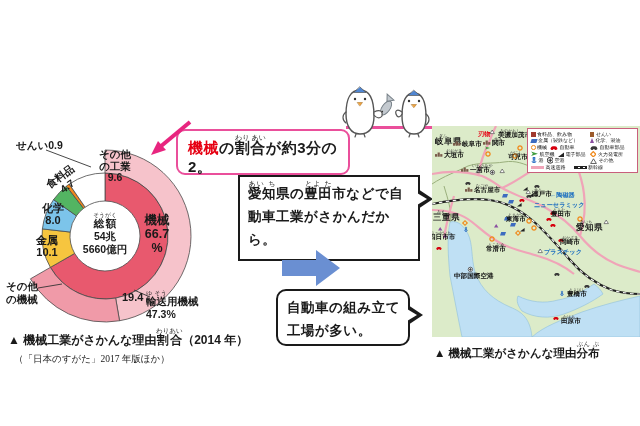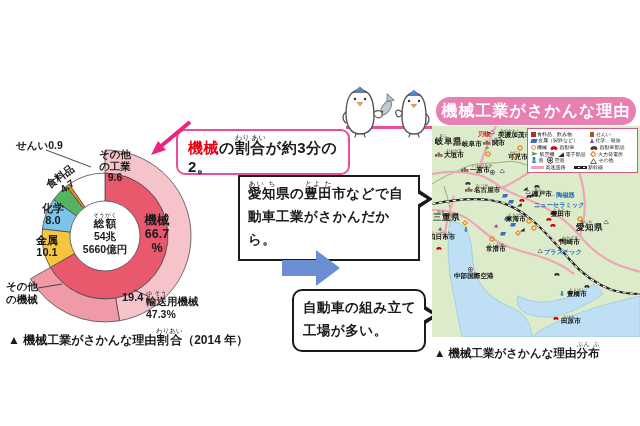--- a/index.html
+++ b/index.html
@@ -52,21 +52,21 @@
 
 
 .bubble{position:absolute;background:#fff;border:2.5px solid #1a1a1a;font-size:13.5px;
   font-weight:bold;line-height:1.7;letter-spacing:.5px}
 .bubble rt{font-size:7px}
 .bubble1{left:238px;top:175px;width:182px;padding:6px 8px 7px 8px}
 .bubble1::after{content:'';position:absolute;right:-15px;top:12px;width:0;height:0;
   border:solid transparent;border-width:10px 0 10px 15px;border-left-color:#1a1a1a}
 .bubble1::before{content:'';position:absolute;right:-9px;top:16px;width:0;height:0;z-index:1;
   border:solid transparent;border-width:6px 0 6px 10px;border-left-color:#fff}
-.bubble2{left:292px;top:289px;width:134px;padding:6px 8px 7px 9px;border-radius:10px}
+.bubble2{left:276px;top:289px;width:134px;padding:6px 8px 1px 9px;border-radius:10px}
 .bubble2::after{content:'';position:absolute;right:-15px;top:14px;width:0;height:0;
   border:solid transparent;border-width:10px 0 10px 15px;border-left-color:#1a1a1a}
 .bubble2::before{content:'';position:absolute;right:-9px;top:18px;width:0;height:0;z-index:1;
   border:solid transparent;border-width:6px 0 6px 10px;border-left-color:#fff}
 #blue-arrow{position:absolute;left:282px;top:246px}
 
 
 .r-banner{position:absolute;left:436px;top:97px;width:200px;height:28px;background:#e87fb2;
   border-radius:14px;display:flex;align-items:center;justify-content:center;
   color:#fff;font-weight:bold;font-size:16px;letter-spacing:1px}
@@ -158,20 +158,21 @@
       <div>その他</div>
       <div>の機械</div>
     </div>
     <div class="clabel cl-transport">
       <div><ruby><span>輸送</span><rt>ゆ そう</rt></ruby><span>用機械</span></div>
       <div><span>47.3</span><span>%</span></div>
     </div>
   </div>
 
   <div class="caption"><span>▲ 機械工業がさかんな理由</span><ruby><span>割合</span><rt>わりあい</rt></ruby><span>（2014 年）</span></div>
+  <div class="source">（「日本のすがた」2017 年版ほか）</div>
 
   <div class="pt-line"></div>
   <div class="pt-box">
     <span><span style="color: rgb(230, 0, 18);">機械</span><span>の</span><ruby><span>割合</span><rt>わり あい</rt></ruby><span>が約3分の2。</span></span>
   </div>
   <svg id="pink-arrow" width="52" height="46" viewBox="0 0 52 46">
     <line x1="48" y1="6" x2="18" y2="31" stroke="#e8257f" stroke-width="4"></line>
     <polygon points="9,39 16,25 24,34" fill="#e8257f"></polygon>
   </svg>
 
@@ -208,23 +209,20 @@
   <div class="bubble bubble1">
     <span><ruby><span>愛知</span><rt>あい ち</rt></ruby><span>県の</span><ruby><span>豊田</span><rt>とよ た</rt></ruby><span>市などで自動車工業がさかんだから。</span></span>
   </div>
   <svg id="blue-arrow" width="60" height="44" viewBox="0 0 60 44">
     <polygon points="0,14 34,14 34,4 58,22 34,40 34,30 0,30" fill="#6a8fd2"></polygon>
   </svg>
   <div class="bubble bubble2">
     <span><span>自動車の組み立て工場が多い。</span></span>
   </div>
 
-  <div class="r-banner">
-    <span>機械工業がさかんな理由</span>
-  </div>
 
   <div class="map-wrap">
     <svg id="map-svg" width="208" height="211" viewBox="0 0 208 211">
       <defs>
         <g id="I-city">
             <rect x="0" y="1.6" width="2.2" height="2.6"></rect>
             <rect x="2.6" y="0" width="2.2" height="4.2"></rect>
             <rect x="5.2" y="1.6" width="2.2" height="2.6"></rect>
           </g>
         <g id="I-car">

